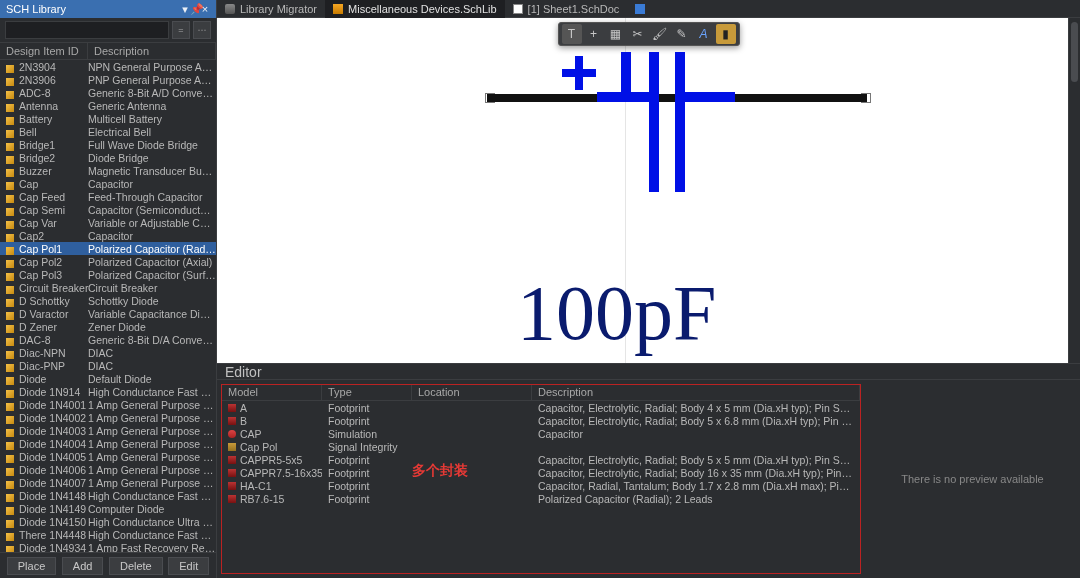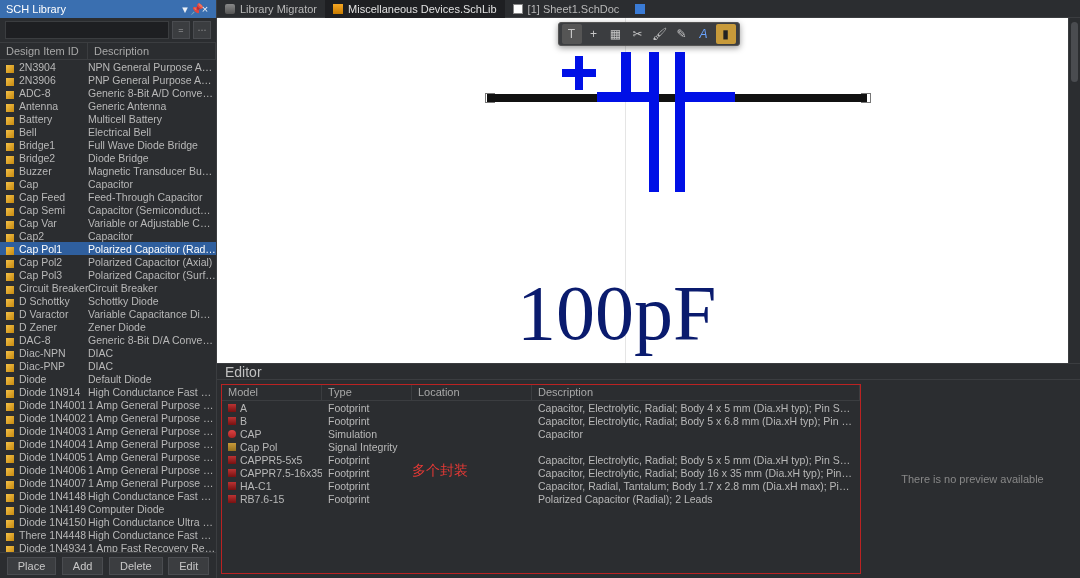--- a/index.html
+++ b/index.html
@@ -51,21 +51,21 @@
   .m-head{display:flex;height:16px;border-bottom:1px solid #3b3d40;background:#2b2d30}
   .m-head>div{padding:1px 6px;color:#a8a8a8;font-size:11px;border-right:1px solid #3b3d40}
   .mc-model{width:100px}.mc-type{width:90px}.mc-loc{width:120px}.mc-desc{flex:1}
   .m-row{display:flex;height:13px;align-items:center;font-size:10.5px;color:#b8b8b8}
   .m-row>div{padding:0 6px;white-space:nowrap;overflow:hidden;text-overflow:ellipsis}
   .m-row .mc-model{display:flex;align-items:center;gap:4px}
   .m-ico{width:8px;height:8px;flex:none}
   .m-ico.fp{background:linear-gradient(#b33,#711)}
   .m-ico.sim{background:linear-gradient(#d44,#a22);border-radius:50%}
   .m-ico.si{background:linear-gradient(#c79a3a,#96711f)}
-  .anno{position:absolute;color:#e53935;font-size:14px;font-weight:normal}
+  .anno{position:absolute;color:#e53935;font-size:14px;font-weight:bold}
   .preview{flex:1;display:flex;align-items:center;justify-content:center;color:#888;font-size:11px}
   .vscroll{position:absolute;right:0;top:18px;width:12px;height:345px;background:#2b2d30;border-left:1px solid #3b3d40}
   .vthumb{position:absolute;left:2px;right:2px;top:4px;height:60px;background:#4a4c50;border-radius:4px}
 </style>
 </head>
 <body>
 
 <div class="tabs" id="tabs">
     <div class="tab">
       <span class="tab-ico ico-gear"></span>

